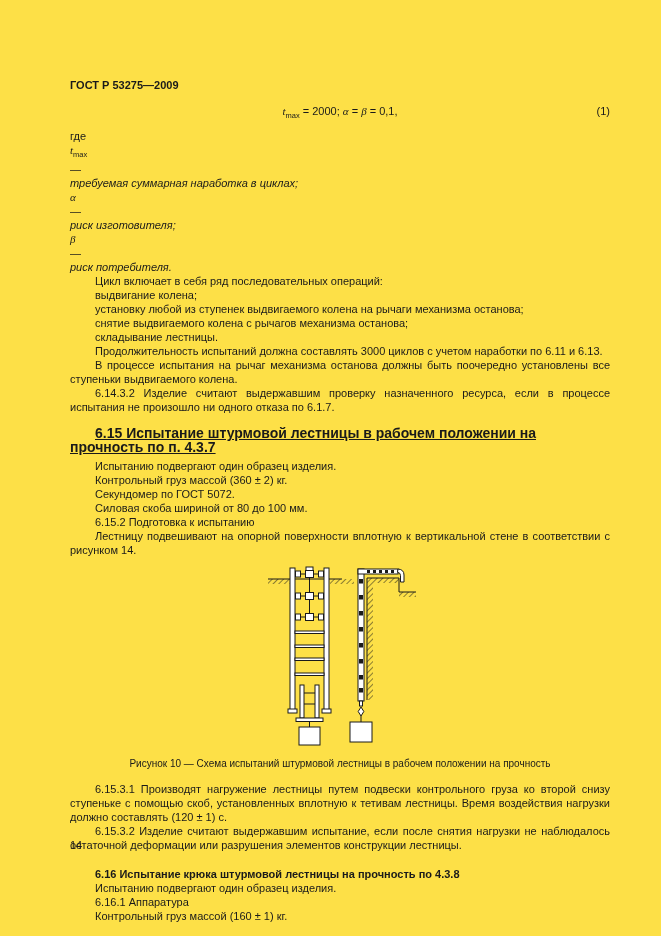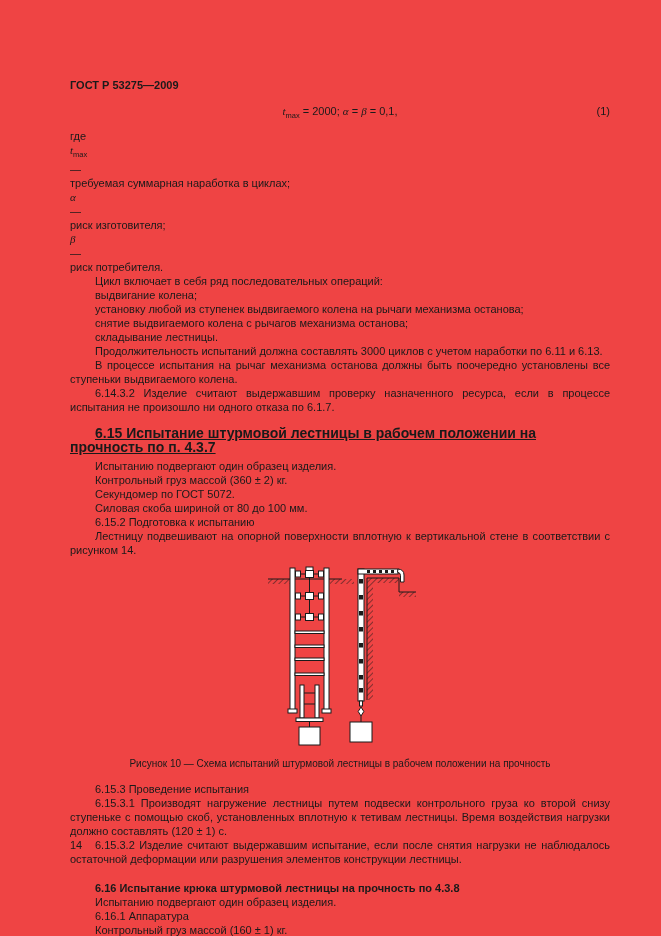--- a/index.html
+++ b/index.html
@@ -1,41 +1,41 @@
 <!DOCTYPE html>
 <html><head>
 <meta charset="utf-8">
 <style>
   html, body { margin: 0; padding: 0; background: #ffffff; }
   .page {
     position: relative;
     width: 661px;
     height: 936px;
-    background: #ef4444;
+    background: #fde047;
     color: #1a1a1a;
     font-family: "Liberation Sans", sans-serif;
     font-size: 11px;
     line-height: 14px;
     box-sizing: border-box;
     padding: 78px 51px 0 70px;
     overflow: hidden;
   }
   .doc-header { font-weight: bold; margin: 0 0 12px 0; }
   .formula-row { position: relative; text-align: center; margin: 2px 0 6px 0; }
   .formula-var { font-family: "Liberation Serif", serif; font-style: italic; }
   .formula-var sub { font-style: normal; font-size: 7.5px; font-family: "Liberation Sans", sans-serif; }
   .greek { font-family: "Liberation Serif", serif; font-style: italic; }
   .formula-number { position: absolute; right: 0; top: 0; }
   .where-block { margin: 0; }
   .where-row { display: flex; flex-direction: column; }
   .w-intro { width: 18px; flex: none; }
   .w-term { width: 30px; flex: none; }
   .w-term sub { font-style: normal; font-size: 7.5px; }
   .w-dash { width: 22px; flex: none; }
-  .w-desc { flex: 1; }
+  .w-desc { flex: 1; font-style: italic; }
   p.para { margin: 0; text-indent: 25px; text-align: justify; }
   h3.sect { font-size: 14px; font-weight: bold; margin: 12px 0 5px 0; text-indent: 25px; text-decoration: underline; }
   h3.sect2 { font-size: 11px; font-weight: bold; margin: 15px 0 0 0; text-indent: 25px; }
   .figure-wrap { text-align: center; margin: 8px 0 2px 0; }
   .figure-caption { text-align: center; font-size: 10px; line-height: 12px; margin: 4px 0 12px 0; }
   .page-number { position: absolute; left: 70px; top: 838px; }
   svg { display: inline-block; }
 </style>
 </head>
 <body>
@@ -170,21 +170,20 @@
           <path d="M11,142 l2.8,4.5 l-2.8,4.5 l-2.8,-4.5 z" fill="#fff"></path>
           <line x1="11" y1="151" x2="11" y2="157"></line>
         </g>
         <rect x="0" y="157" width="22" height="20" fill="#fff"></rect>
       </g>
     </svg>
   </div>
 
   <div class="figure-caption">Рисунок 10 — Схема испытаний штурмовой лестницы в рабочем положении на прочность</div>
 
-  <p class="para">6.15.3 Проведение испытания</p>
   <p class="para">6.15.3.1 Производят нагружение лестницы путем подвески контрольного груза ко второй снизу ступеньке с помощью скоб, установленных вплотную к тетивам лестницы. Время воздействия нагрузки должно составлять (120 ± 1) с.</p>
   <p class="para">6.15.3.2 Изделие считают выдержавшим испытание, если после снятия нагрузки не наблюдалось остаточной деформации или разрушения элементов конструкции лестницы.</p>
 
   <h3 class="sect2">6.16 Испытание крюка штурмовой лестницы на прочность по 4.3.8</h3>
 
   <p class="para">Испытанию подвергают один образец изделия.</p>
   <p class="para">6.16.1 Аппаратура</p>
   <p class="para">Контрольный груз массой (160 ± 1) кг.</p>
 
   <div class="page-number">14</div>

